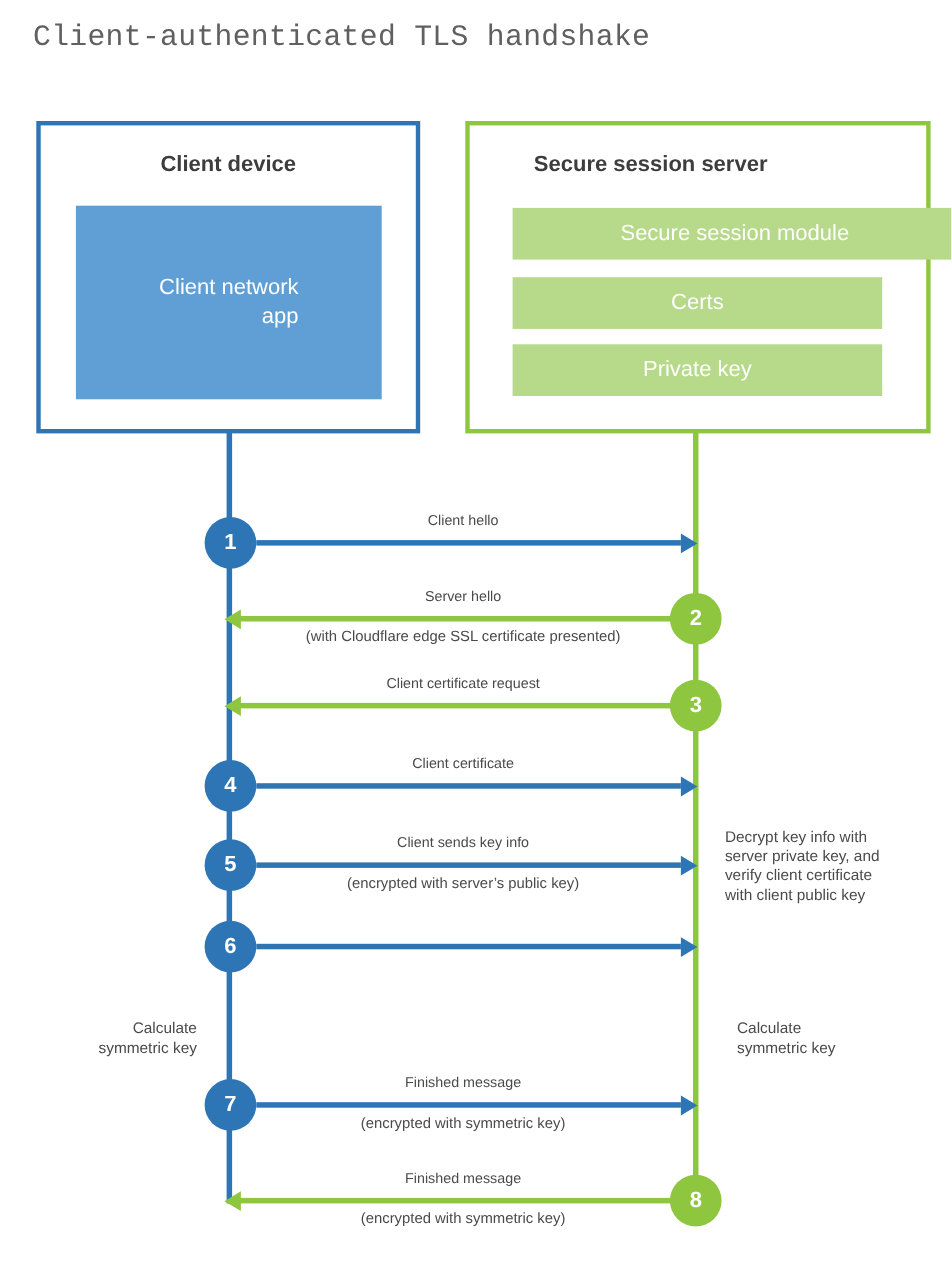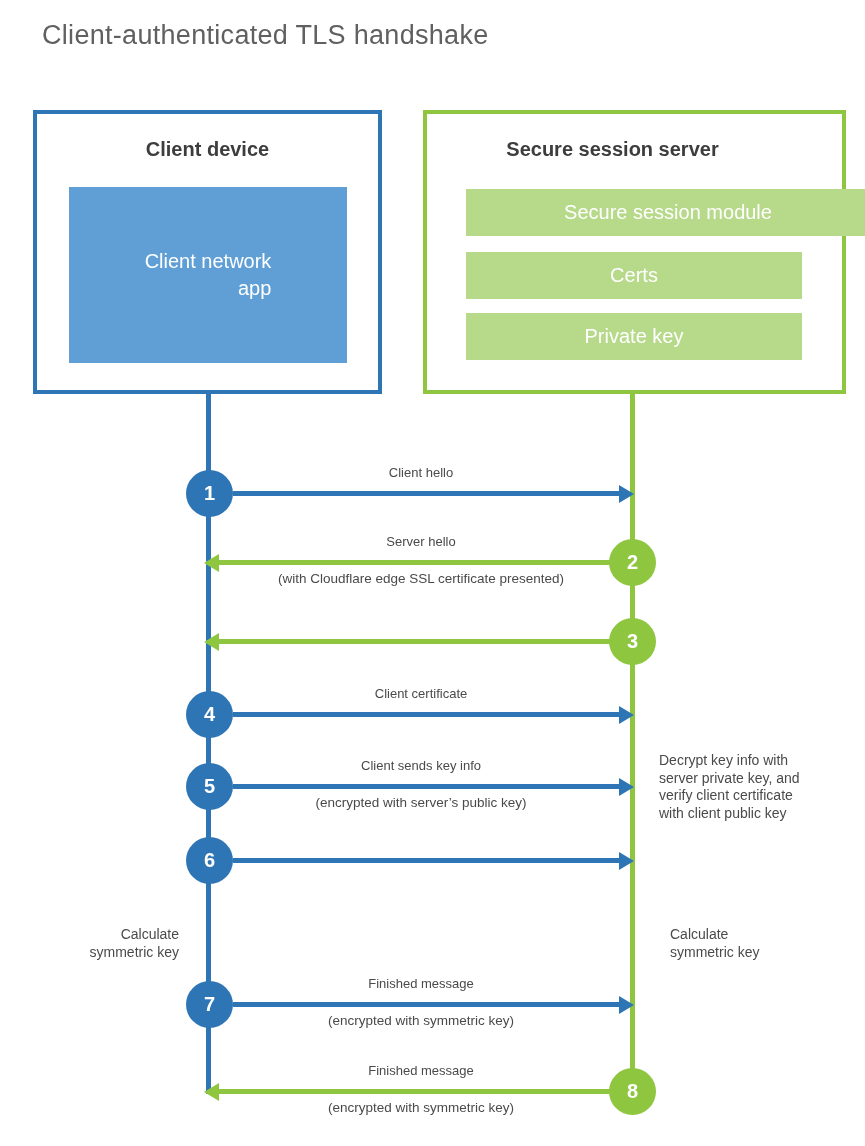--- a/index.html
+++ b/index.html
@@ -39,29 +39,29 @@
   .msg-label{width:400px;text-align:center;font-size:13px;color:var(--text-mid);}
   .msg-sub{width:420px;text-align:center;font-size:13.5px;color:var(--text-mid);}
   .note{font-size:14px;color:var(--text-mid);line-height:17.5px;white-space:pre-line;}
   .note.right-align{text-align:right;}
 </style>
 </head>
 <body>
 
 <div class="canvas">
 
-  <div class="abs page-title" style="left:42px;top:20px;">Client-authenticated TLS handshake</div>
+  <div class="abs page-title" style="left:30px;top:20px;font-family:Liberation Mono, monospace;">Client-authenticated TLS handshake</div>
 
   <div class="abs entity-box client-border" style="left:33px;top:110px;width:349px;height:284px;"></div>
   <div class="abs entity-heading" style="left:33px;top:138px;width:349px;">Client device</div>
   <div class="abs fill-box app-box" style="left:69px;top:187px;width:278px;height:176px;">Client network
 app</div>
 
   <div class="abs entity-box server-border" style="left:423px;top:110px;width:423px;height:284px;"></div>
-  <div class="abs entity-heading" style="left:423px;top:138px;width:337px;padding-left:21px;">Secure session server</div>
+  <div class="abs entity-heading" style="left:423px;top:138px;width:337px;">Secure session server</div>
   <div class="abs fill-box bar" style="left:466px;top:189px;width:404px;height:47px;">Secure session module</div>
   <div class="abs fill-box bar" style="left:466px;top:252px;width:336px;height:47px;">Certs</div>
   <div class="abs fill-box bar" style="left:466px;top:313px;width:336px;height:47px;">Private key</div>
 
   <div class="abs vline blue" style="left:206px;top:392px;height:702px;"></div>
   <div class="abs vline green" style="left:630px;top:392px;height:702px;"></div>
 
   <div class="abs circle blue" style="left:186px;top:470px;">
       <span>1</span>
     </div>
@@ -75,20 +75,21 @@
   <div class="abs arrow-line green" style="left:218px;top:560px;width:392px;"></div>
   <div class="abs head left" style="left:204px;top:554px;"></div>
   <div class="abs msg-label" style="left:221px;top:534px;">Server hello</div>
   <div class="abs msg-sub" style="left:211px;top:571px;">(with Cloudflare edge SSL certificate presented)</div>
 
   <div class="abs circle green" style="left:609px;top:618px;">
       <span>3</span>
     </div>
   <div class="abs arrow-line green" style="left:218px;top:639px;width:392px;"></div>
   <div class="abs head left" style="left:204px;top:633px;"></div>
+  <div class="abs msg-label" style="left:221px;top:613px;">Client certificate request</div>
 
   <div class="abs circle blue" style="left:186px;top:691px;">
       <span>4</span>
     </div>
   <div class="abs arrow-line blue" style="left:233px;top:712px;width:386px;"></div>
   <div class="abs head right" style="left:619px;top:706px;"></div>
   <div class="abs msg-label" style="left:221px;top:686px;">Client certificate</div>
 
   <div class="abs circle blue" style="left:186px;top:763px;">
       <span>5</span>

